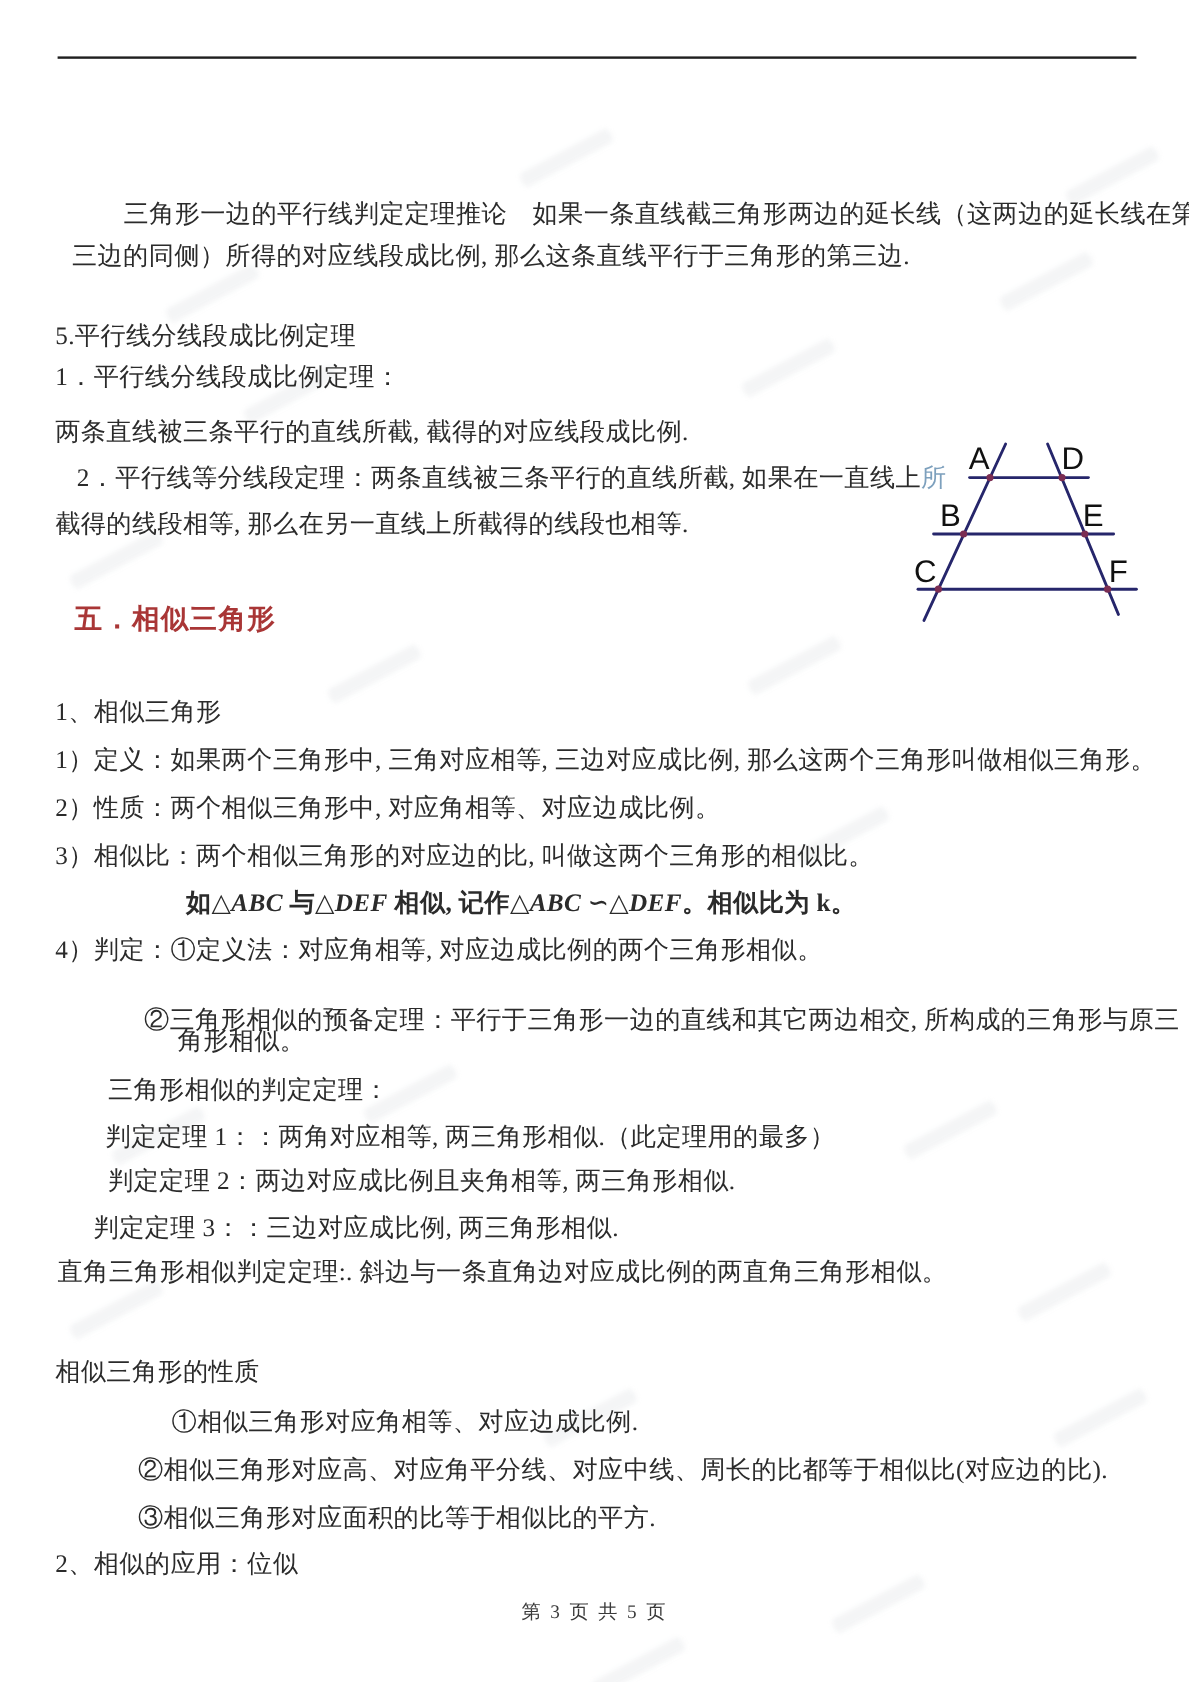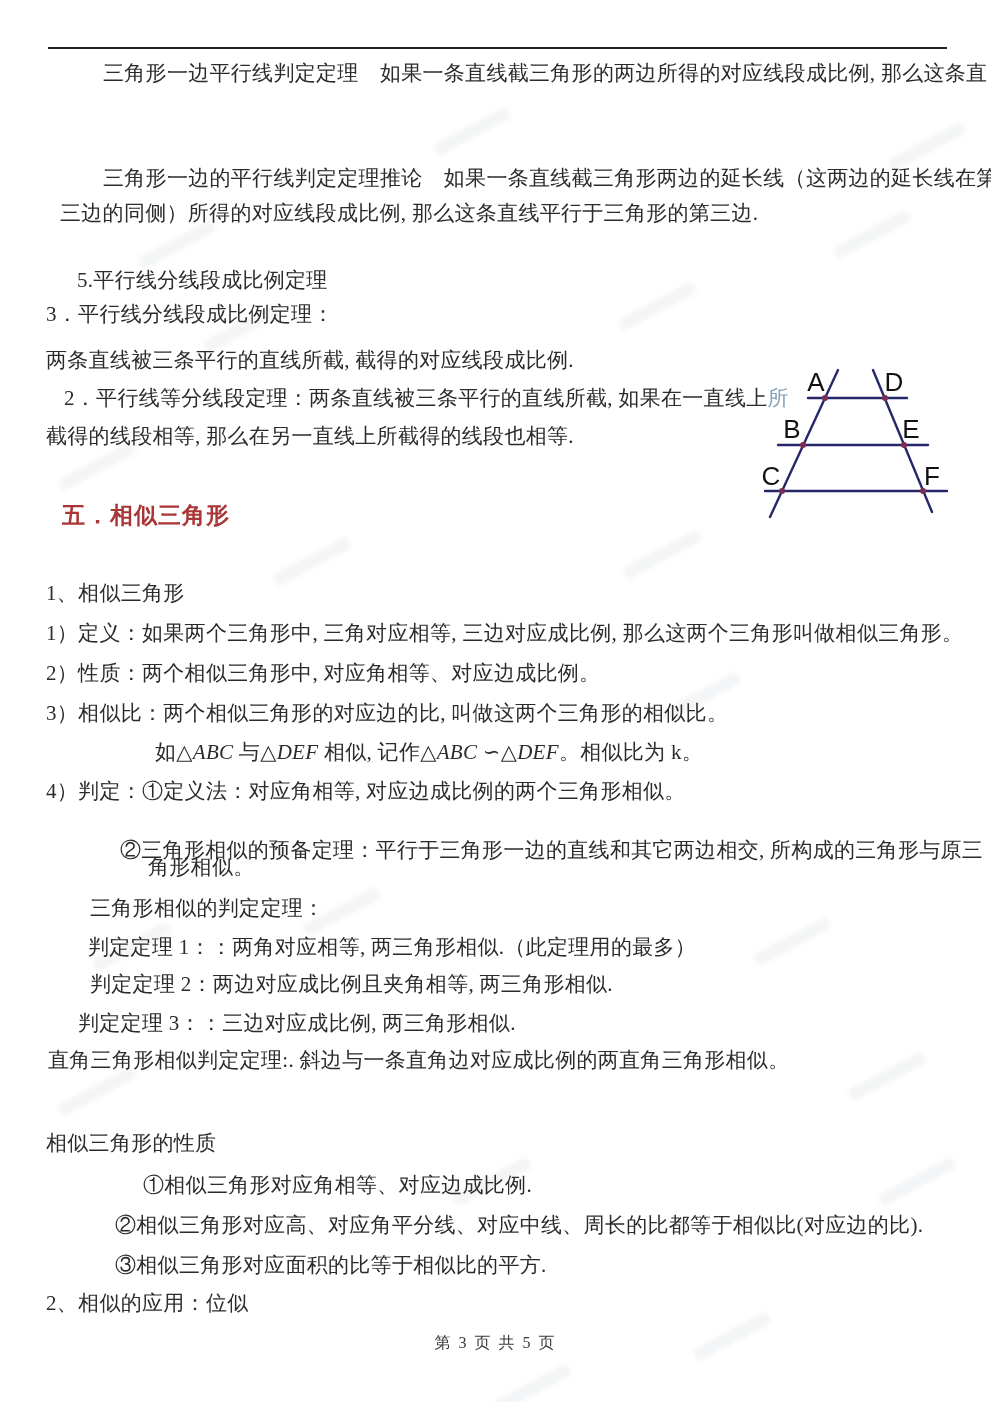--- a/index.html
+++ b/index.html
@@ -56,26 +56,25 @@
   <div class="wm" style="left:90px;top:940px;"></div>
   <div class="wm" style="left:55px;top:1085px;"></div>
   <div class="wm" style="left:845px;top:1070px;"></div>
   <div class="wm" style="left:450px;top:1175px;"></div>
   <div class="wm" style="left:875px;top:1175px;"></div>
   <div class="wm" style="left:690px;top:1330px;"></div>
   <div class="wm" style="left:490px;top:1382px;"></div>
 
   <div class="rule" style="left:48px;top:47px;width:899px;"></div>
 
-  <div class="ln" style="left:103px;top:58px;">三角形一边平行线判定定理　如果一条直线截三角形的两边所得的对应线段成比例, 那么这条直</div>
   <div class="ln" style="left:103px;top:163px;">三角形一边的平行线判定定理推论　如果一条直线截三角形两边的延长线（这两边的延长线在第</div>
   <div class="ln" style="left:60px;top:198px;">三边的同侧）所得的对应线段成比例, 那么这条直线平行于三角形的第三边.</div>
 
-  <div class="ln" style="left:46px;top:265px;margin-left:31px;">5.平行线分线段成比例定理</div>
-  <div class="ln" style="left:46px;top:299px;">3．平行线分线段成比例定理：</div>
+  <div class="ln" style="left:46px;top:265px;">5.平行线分线段成比例定理</div>
+  <div class="ln" style="left:46px;top:299px;">1．平行线分线段成比例定理：</div>
   <div class="ln" style="left:46px;top:345px;">两条直线被三条平行的直线所截, 截得的对应线段成比例.</div>
   <div class="ln" style="left:64px;top:383px;">
     <span>2．平行线等分线段定理：两条直线被三条平行的直线所截, 如果在一直线上</span><span class="hl">所</span>
   </div>
   <div class="ln" style="left:46px;top:421px;">截得的线段相等, 那么在另一直线上所截得的线段也相等.</div>
 
   <div class="diagram" style="left:730px;top:358px;width:261px;height:185px;">
     <svg width="261" height="185" viewBox="0 0 261 185">
       <g stroke="#26266b" stroke-width="2.4" stroke-linecap="round">
         <line x1="108" y1="12" x2="40" y2="159"></line>
@@ -103,21 +102,21 @@
     </svg>
   </div>
 
   <div class="heading" style="left:46px;top:500px;color:#a93636;">五．相似三角形</div>
 
   <div class="ln" style="left:46px;top:578px;">1、相似三角形</div>
   <div class="ln" style="left:46px;top:618px;">1）定义：如果两个三角形中, 三角对应相等, 三边对应成比例, 那么这两个三角形叫做相似三角形。</div>
   <div class="ln" style="left:46px;top:658px;">2）性质：两个相似三角形中, 对应角相等、对应边成比例。</div>
   <div class="ln" style="left:46px;top:698px;text-align:center;">3）相似比：两个相似三角形的对应边的比, 叫做这两个三角形的相似比。</div>
 
-  <div class="ln" style="left:155px;top:737px;">
+  <div class="ln" style="left:155px;top:737px;font-weight:bold;">
     <span>如△</span><span class="it">ABC</span><span> 与△</span><span class="it">DEF</span><span> 相似, 记作△</span><span class="it">ABC</span><span> ∽△</span><span class="it">DEF</span><span>。相似比为 k。</span>
   </div>
 
   <div class="ln" style="left:46px;top:776px;">4）判定：①定义法：对应角相等, 对应边成比例的两个三角形相似。</div>
   <div class="ln" style="left:120px;top:815px;margin-top:20px;">②三角形相似的预备定理：平行于三角形一边的直线和其它两边相交, 所构成的三角形与原三</div>
   <div class="ln" style="left:148px;top:852px;">角形相似。</div>
   <div class="ln" style="left:90px;top:893px;">三角形相似的判定定理：</div>
   <div class="ln" style="left:88px;top:932px;">判定定理 1：：两角对应相等, 两三角形相似.（此定理用的最多）</div>
   <div class="ln" style="left:90px;top:969px;">判定定理 2：两边对应成比例且夹角相等, 两三角形相似.</div>
   <div class="ln" style="left:78px;top:1008px;">判定定理 3：：三边对应成比例, 两三角形相似.</div>

